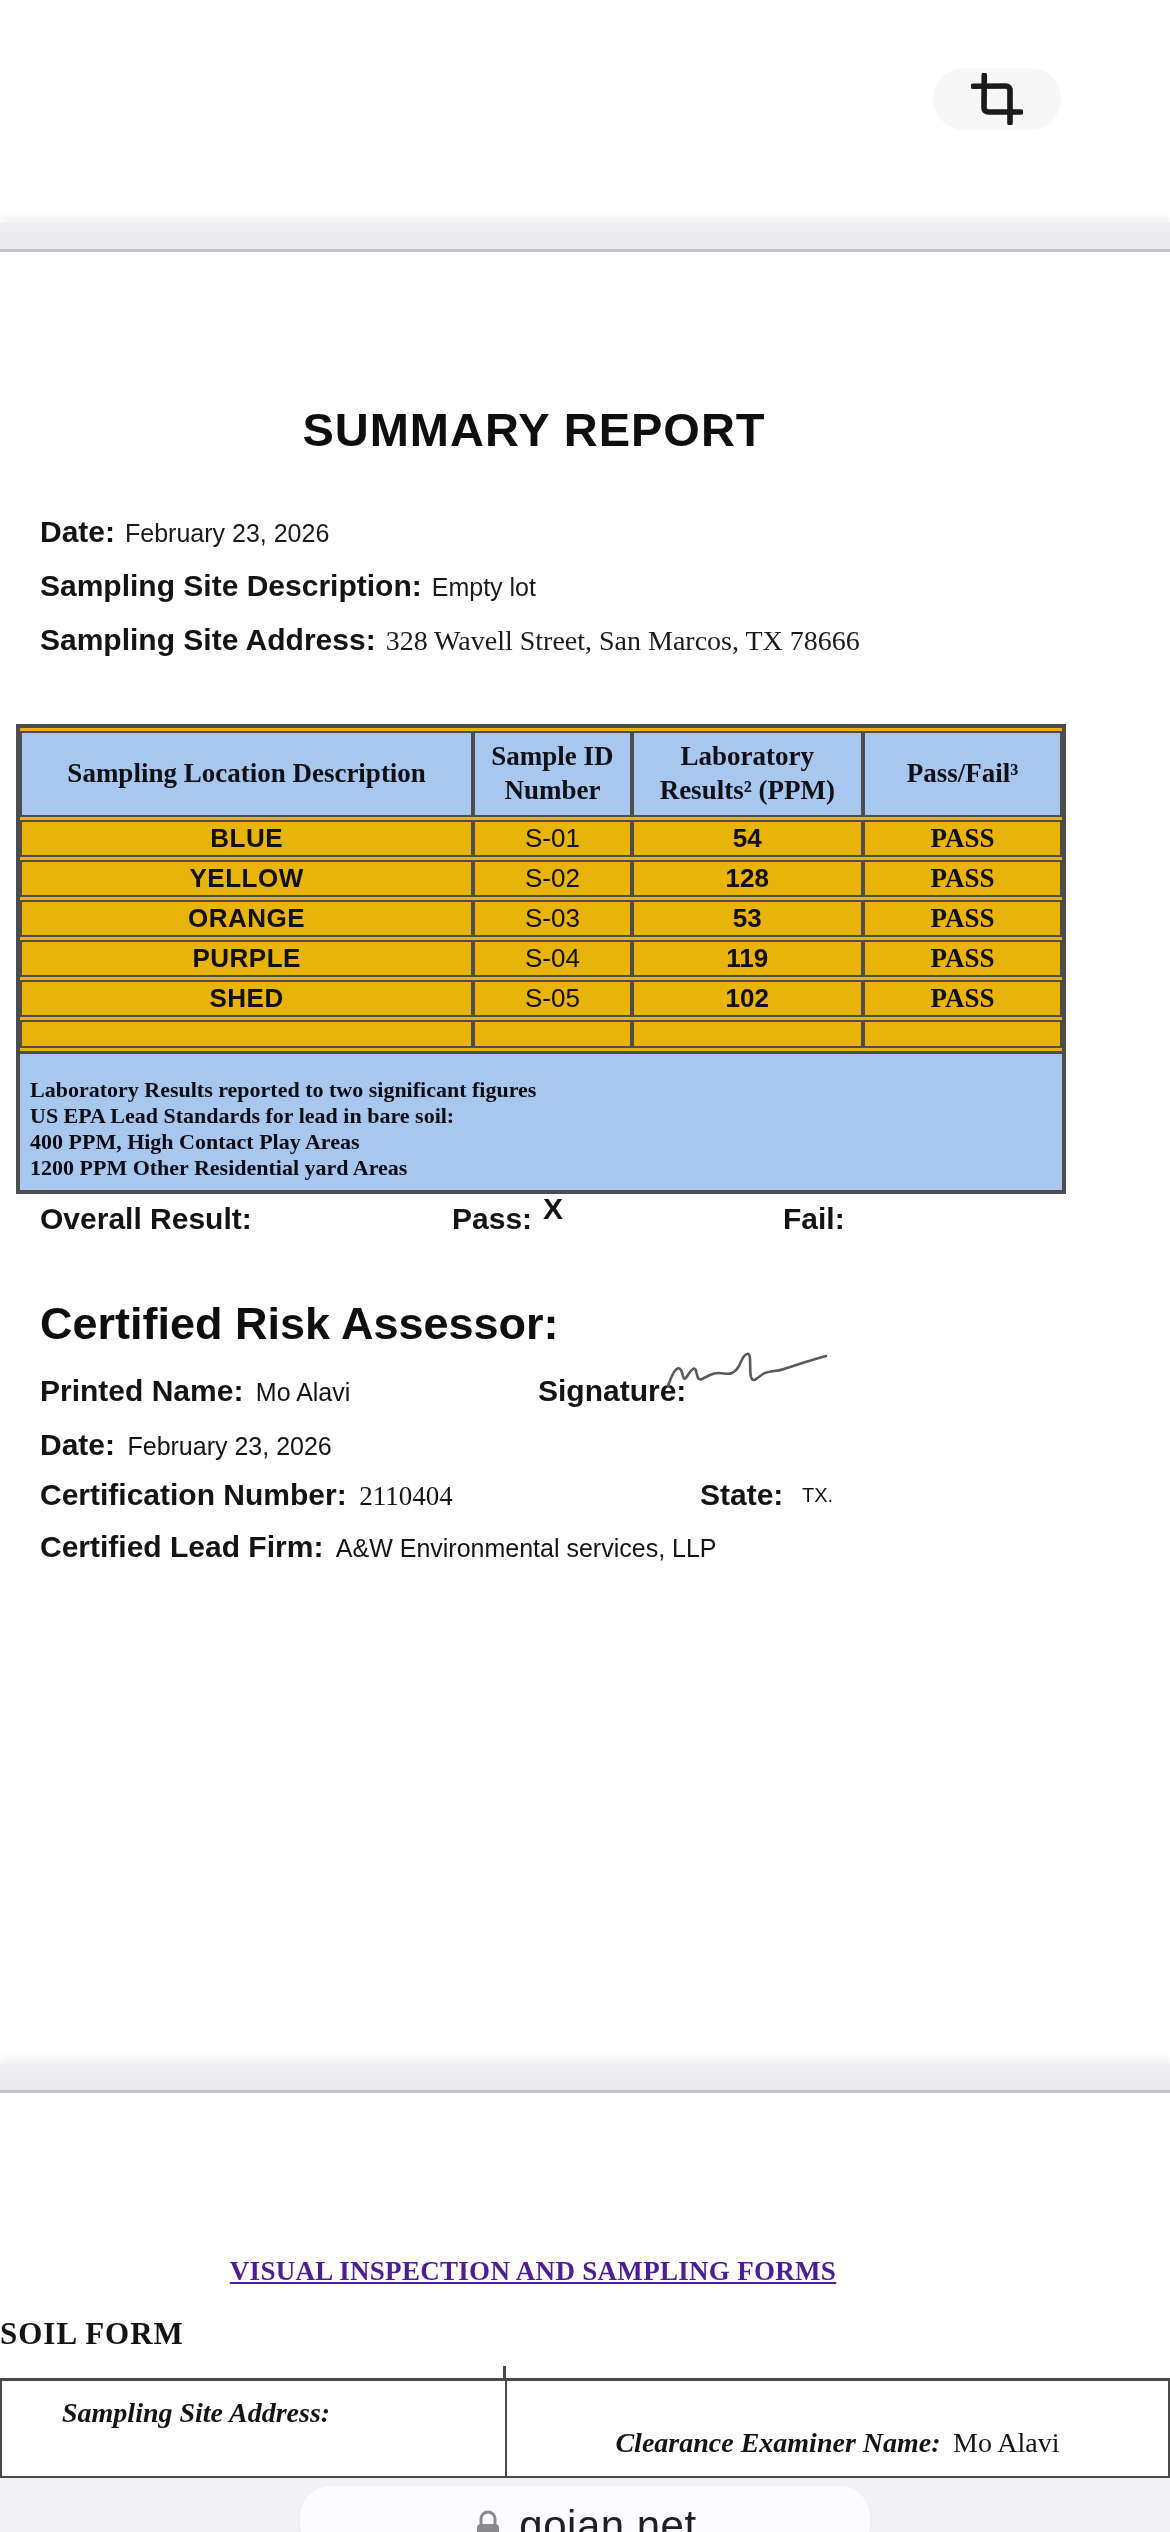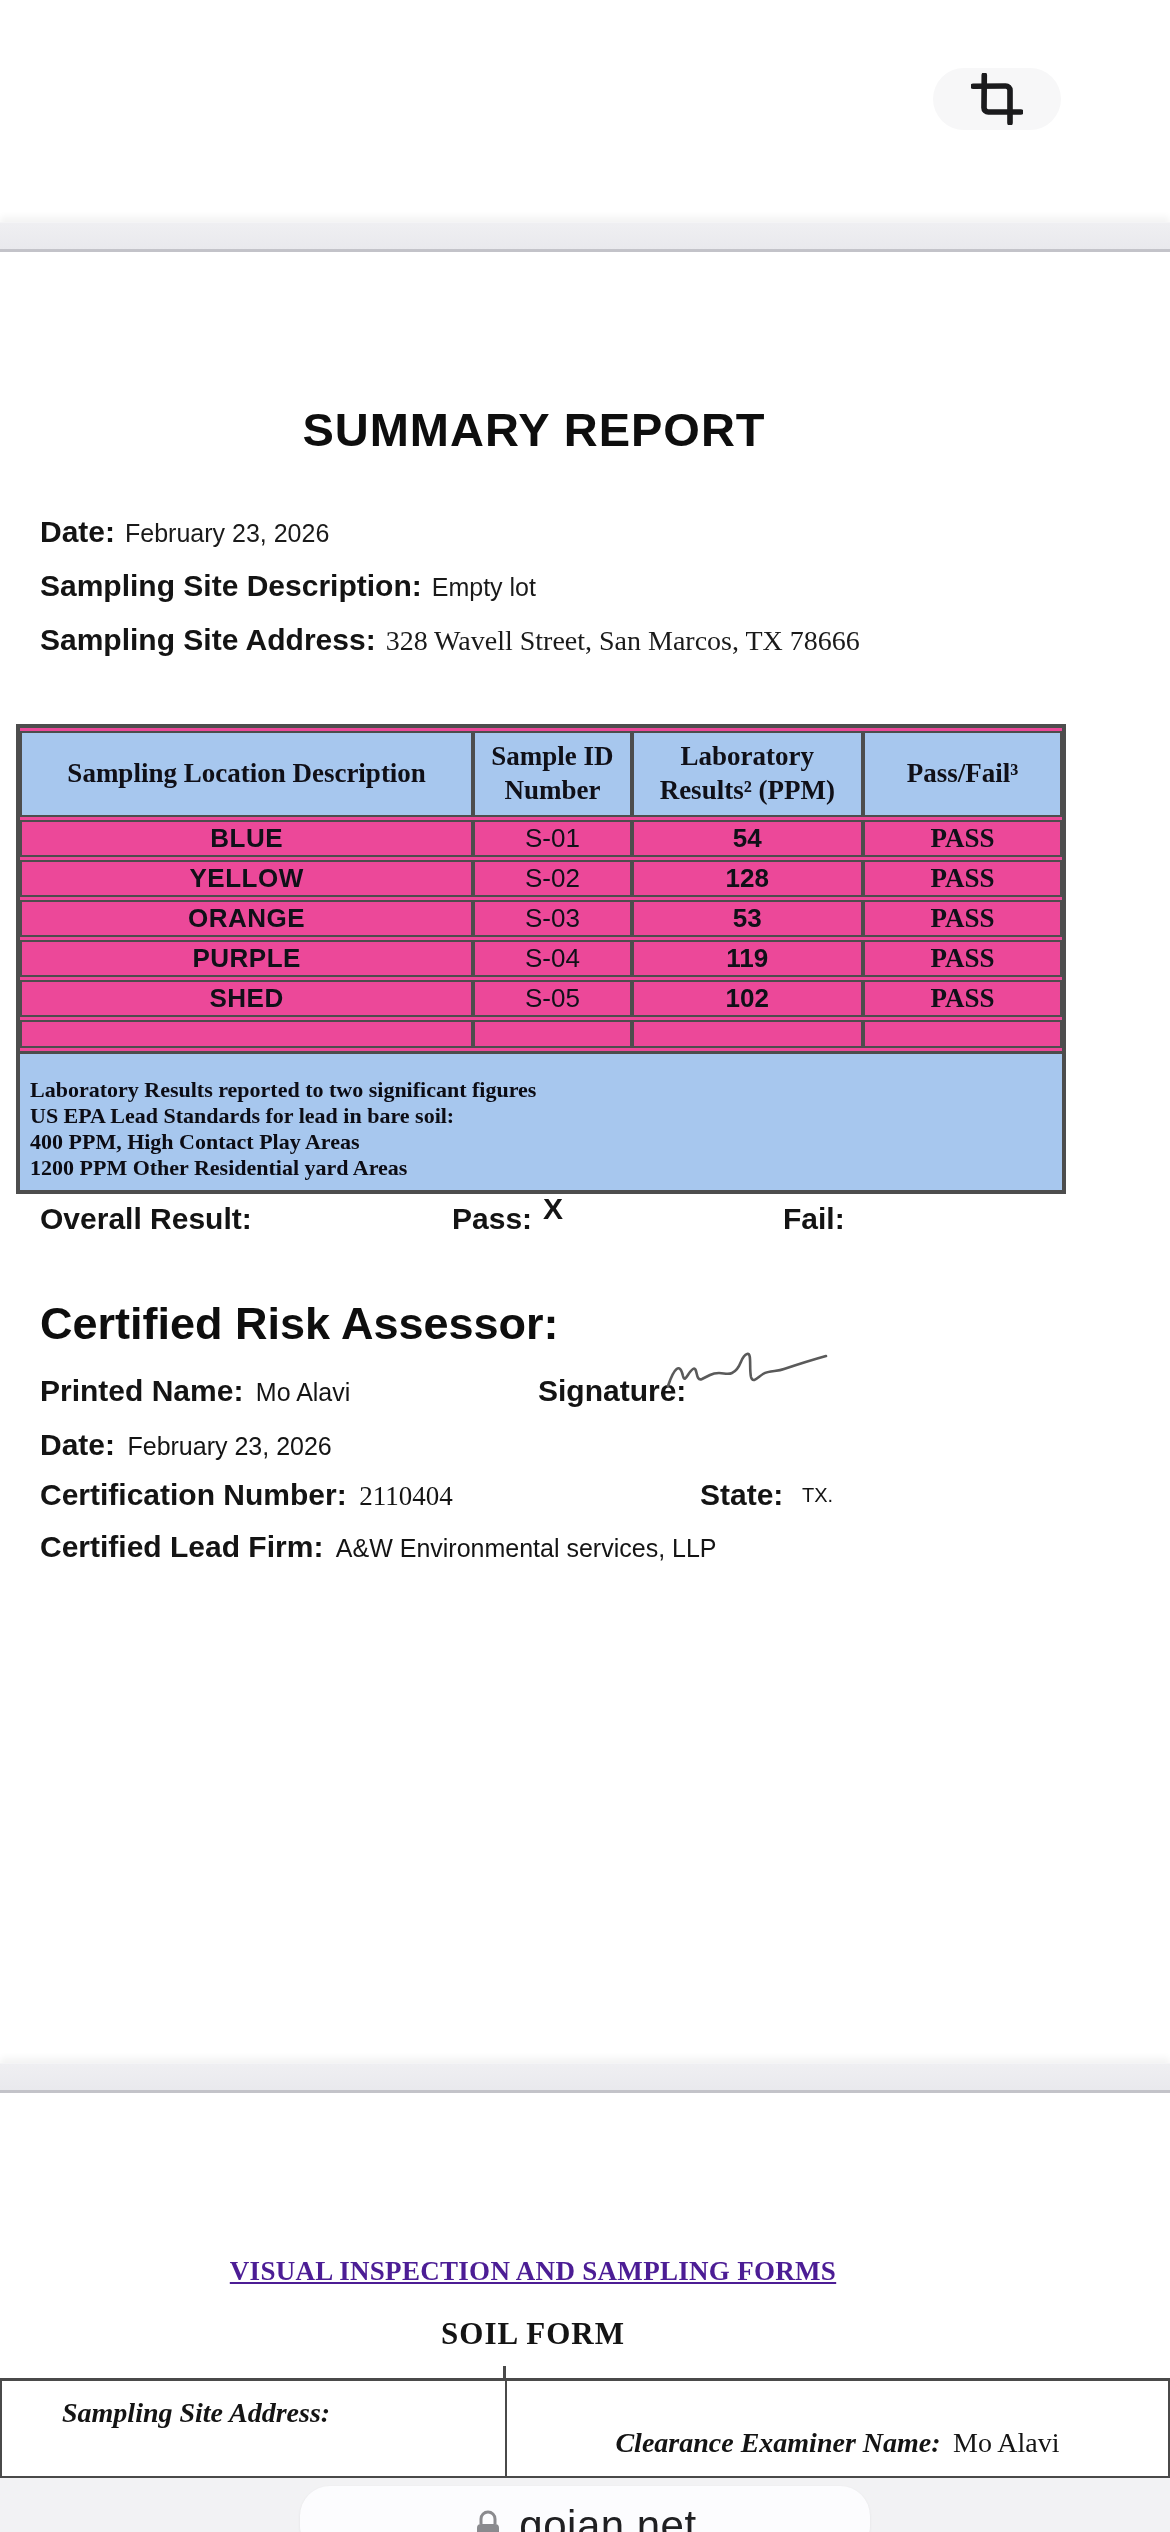--- a/index.html
+++ b/index.html
@@ -36,21 +36,21 @@
     font-size:47px;font-weight:bold;letter-spacing:1px;color:#0e0e0e;
   }
   .report-fields{position:absolute;top:512px;left:40px;}
   .field-line{line-height:40px;margin-bottom:9px;white-space:nowrap;}
   .field-label{font-weight:bold;font-size:30px;}
   .field-value{font-size:25px;color:#1a1a1a;margin-left:10px;}
   .field-value.serif-val{font-family:"Liberation Serif",serif;font-size:28px;}
   
   .table-wrap{
     position:absolute;top:724px;left:16px;width:1050px;
-    border:4px solid var(--table-border);background:#ec4899;
+    border:4px solid var(--table-border);background:#eab308;
   }
   table.results{width:100%;border-collapse:separate;border-spacing:0 3px;}
   table.results th,table.results td{
     border:2px solid var(--table-border);text-align:center;vertical-align:middle;
     padding:1px 4px;color:#101018;
   }
   table.results th{
     background:var(--table-header-bg);
     font-family:"Liberation Serif",serif;font-weight:bold;font-size:27px;
     height:86px;white-space:pre-line;line-height:1.25;
@@ -87,21 +87,21 @@
   .state-value{position:absolute;left:762px;top:6px;font-size:20px;}
   .signature{position:absolute;top:1342px;left:660px;width:170px;height:62px;}
   .signature svg{width:100%;height:100%;}
   
   .p2-heading{
     position:absolute;top:2256px;left:0;width:1066px;text-align:center;
     font-family:"Liberation Serif",serif;font-weight:bold;font-size:27px;
     text-decoration:underline;letter-spacing:.3px;color:#4c1d95;
   }
   .p2-subheading{
-    position:absolute;top:2316px;left:0;width:1066px;text-align:center;
+    position:absolute;top:2316px;left:0;width:1066px;text-align:left;
     font-family:"Liberation Serif",serif;font-weight:bold;font-size:31px;letter-spacing:1px;
   }
   .bottom-table{
     position:absolute;top:2378px;left:0;width:1170px;height:100px;display:flex;
     border-top:3px solid #4a4a4a;border-bottom:2px solid #4a4a4a;
     border-left:2px solid #4a4a4a;border-right:2px solid #4a4a4a;background:#fff;
   }
   .bt-left{width:505px;border-right:2px solid #4a4a4a;padding:16px 0 0 60px;}
   .bt-right{flex:1;text-align:center;padding-top:46px;}
   .bt-label{font-family:"Liberation Serif",serif;font-weight:bold;font-style:italic;font-size:28px;}

